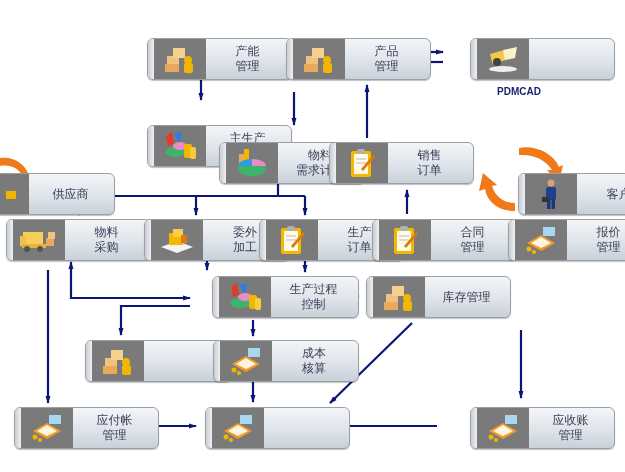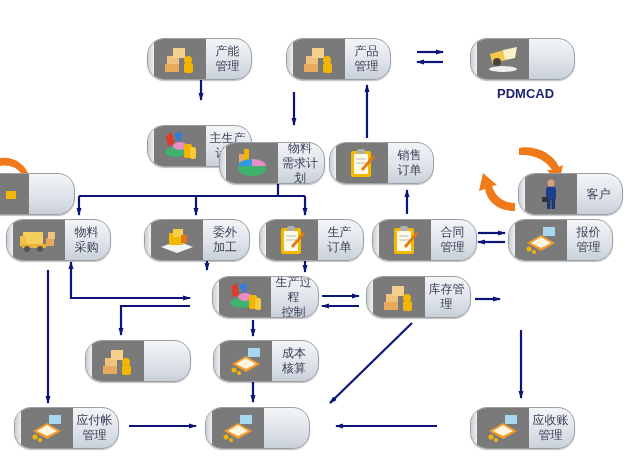--- a/index.html
+++ b/index.html
@@ -1,25 +1,25 @@
 <!DOCTYPE html>
 <html><head>
 <meta charset="utf-8">
 <style>
   html,body{margin:0;padding:0;background:#ffffff;}
   body{width:625px;height:472px;position:relative;overflow:hidden;font-family:"DejaVu Sans","Liberation Sans",sans-serif;}
   #wires{position:absolute;left:0;top:0;width:625px;height:472px;}
-  .node{position:absolute;height:40px;border-radius:17px;border:1px solid #9aa0a6;
-        background:linear-gradient(#f3f5f7,#dfe4ea 55%,#c9d0d8);box-shadow:0 1px 1px rgba(0,0,0,.25);overflow:hidden;}
+  .node{position:absolute;height:40px;border-radius:6px;border:1px solid #9aa0a6;
+        background:linear-gradient(#f3f5f7,#dfe4ea 55%,#c9d0d8);box-shadow:0 1px 1px rgba(0,0,0,.25);overflow:hidden;padding-left:40px;}
   .node .lip{position:absolute;left:0;top:0;bottom:0;width:6px;background:linear-gradient(90deg,#c9ced4,#eef0f2);}
   .node .iconbox{position:absolute;left:6px;top:0;bottom:0;width:52px;background:#7a7a7a;display:flex;align-items:center;justify-content:center;}
   .node .label{position:absolute;left:58px;right:2px;top:0;bottom:0;display:flex;align-items:center;justify-content:center;
         text-align:center;font-family:"DejaVu Serif","Liberation Serif",serif;font-size:12px;line-height:15px;color:#3a3d55;white-space:pre-line;}
   .node svg{display:block;}
-  .caption{position:absolute;font-family:"Liberation Sans",sans-serif;font-weight:bold;font-size:13px;color:#1a1f6e;}
+  .caption{position:absolute;font-family:"Liberation Sans",sans-serif;font-weight:bold;font-size:10px;color:#1a1f6e;}
   .curl{position:absolute;}
 </style>
 </head>
 <body>
 
 <svg id="wires" viewBox="0 0 625 472">
   <defs>
     <marker id="ah" markerWidth="8" markerHeight="8" refX="7" refY="4" orient="auto" markerUnits="userSpaceOnUse">
       <path d="M0,1.5 L8,4 L0,6.5 z" fill="#0a1577"></path>
     </marker>
@@ -153,20 +153,21 @@
 订单</div>
 </div>
 
 <div class="node" style="left:-30px;top:173px;width:103px;">
 
   <div class="iconbox">
       <svg width="30" height="30" viewBox="0 0 30 30">
         <rect x="18" y="12" width="10" height="8" fill="#f2b600"></rect>
       </svg>
     </div>
+  <div class="label">供应商</div>
 </div>
 
 <div class="node" style="left:518px;top:173px;width:103px;">
   <div class="lip"></div>
   <div class="iconbox">
       <svg width="24" height="32" viewBox="0 0 24 32">
         <circle cx="12" cy="5" r="3.5" fill="#d9a27a"></circle>
         <rect x="7" y="9" width="10" height="13" rx="2" fill="#1f3f8f"></rect>
         <rect x="8" y="21" width="3.5" height="10" fill="#1c367a"></rect>
         <rect x="12.5" y="21" width="3.5" height="10" fill="#1c367a"></rect>

